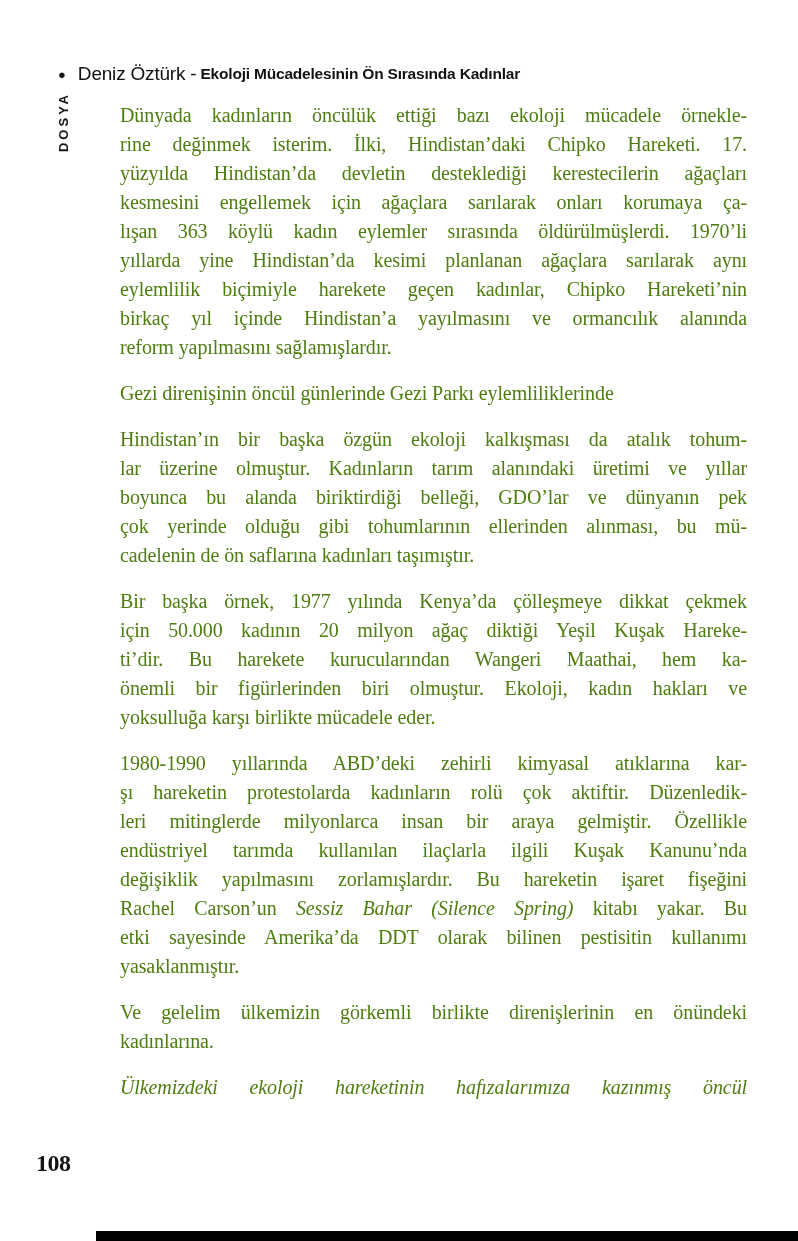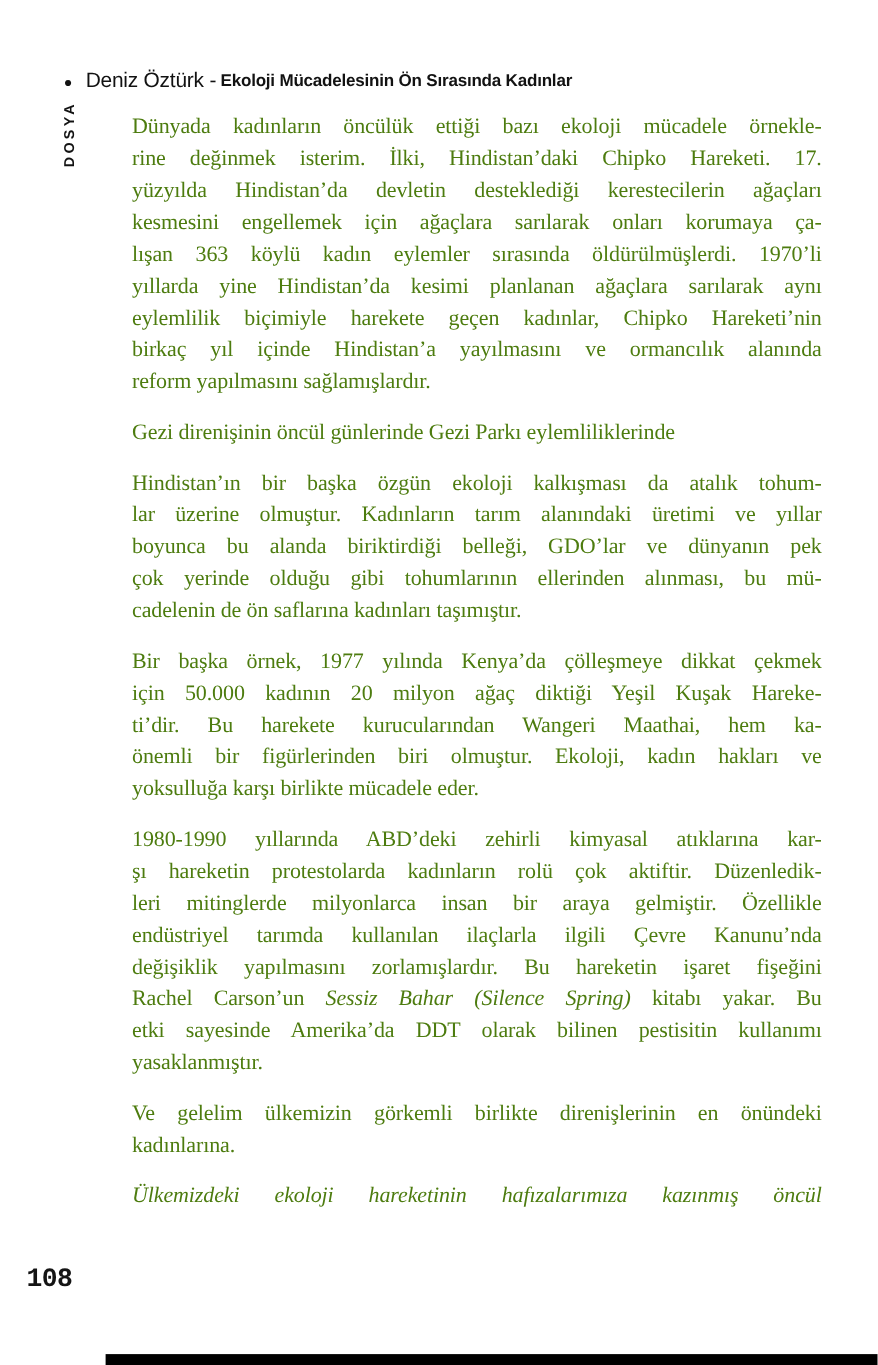--- a/index.html
+++ b/index.html
@@ -71,23 +71,23 @@
     text-align: justify;
     text-align-last: justify;
   }
   .paragraph .line:last-child { text-align-last: left; }
   
   .paragraph.continued .line:last-child { text-align-last: justify; font-style: italic; }
   .italic { font-style: italic; }
   
   .page-number {
     position: absolute;
-    left: 24px;
+    left: 36px;
     top: 1150px;
-    font-family: Liberation Mono, monospace;
+    font-family: Liberation Serif, serif;
     font-weight: 700;
     font-size: 24px;
     letter-spacing: -0.5px;
     color: #141414;
   }
   
   .bottom-bar {
     position: absolute;
     left: 96px;
     right: 0;
@@ -135,21 +135,21 @@
         <div class="line">Bir başka örnek, 1977 yılında Kenya’da çölleşmeye dikkat çekmek</div>
         <div class="line">için 50.000 kadının 20 milyon ağaç diktiği Yeşil Kuşak Hareke-</div>
         <div class="line">ti’dir. Bu harekete kurucularından Wangeri Maathai, hem ka-</div>
         <div class="line">önemli bir figürlerinden biri olmuştur. Ekoloji, kadın hakları ve</div>
         <div class="line">yoksulluğa karşı birlikte mücadele eder.</div>
       </div>
     <div class="paragraph">
         <div class="line">1980-1990 yıllarında ABD’deki zehirli kimyasal atıklarına kar-</div>
         <div class="line">şı hareketin protestolarda kadınların rolü çok aktiftir. Düzenledik-</div>
         <div class="line">leri mitinglerde milyonlarca insan bir araya gelmiştir. Özellikle</div>
-        <div class="line">endüstriyel tarımda kullanılan ilaçlarla ilgili Çevre Kanunu’nda</div>
+        <div class="line">endüstriyel tarımda kullanılan ilaçlarla ilgili Kuşak Kanunu’nda</div>
         <div class="line">değişiklik yapılmasını zorlamışlardır. Bu hareketin işaret fişeğini</div>
         <div class="line"><span>Rachel Carson’un </span><span class="italic">Sessiz Bahar (Silence Spring)</span><span> kitabı yakar. Bu</span></div>
         <div class="line">etki sayesinde Amerika’da DDT olarak bilinen pestisitin kullanımı</div>
         <div class="line">yasaklanmıştır.</div>
       </div>
     <div class="paragraph">
         <div class="line">Ve gelelim ülkemizin görkemli birlikte direnişlerinin en önündeki</div>
         <div class="line">kadınlarına.</div>
       </div>
     <div class="paragraph continued">

